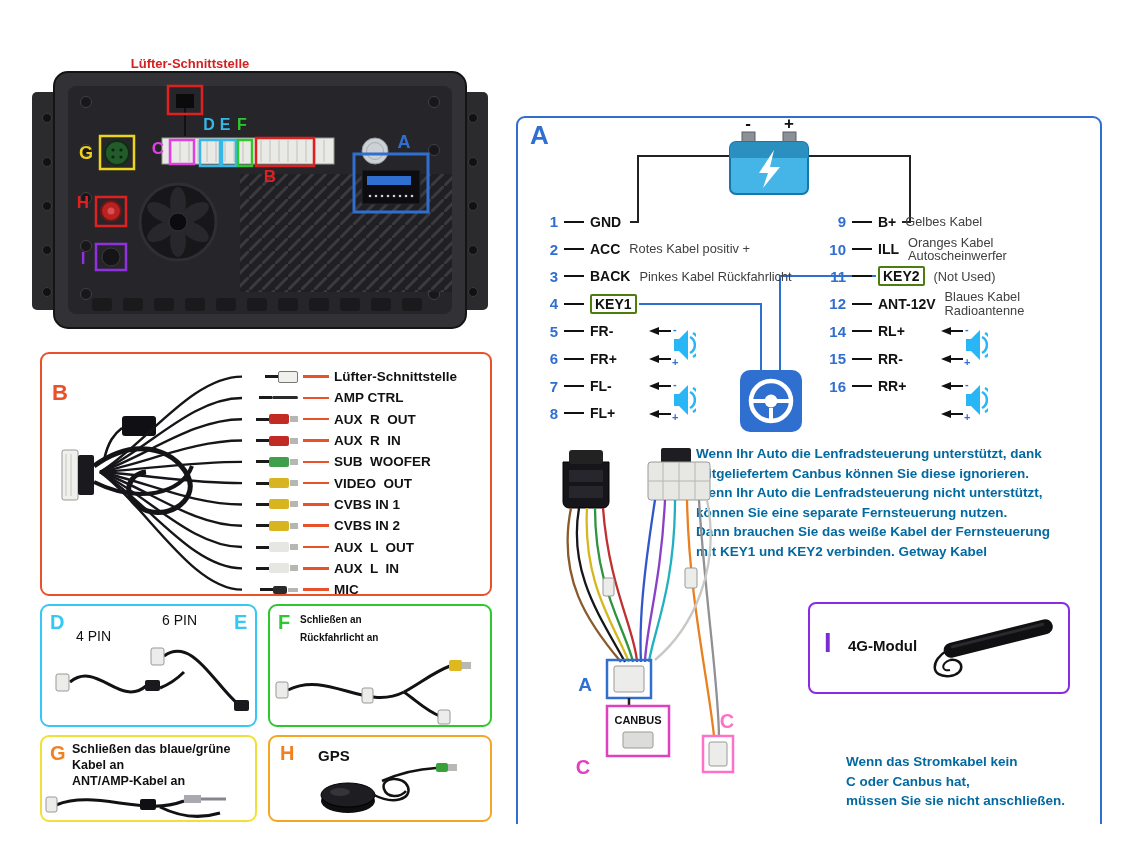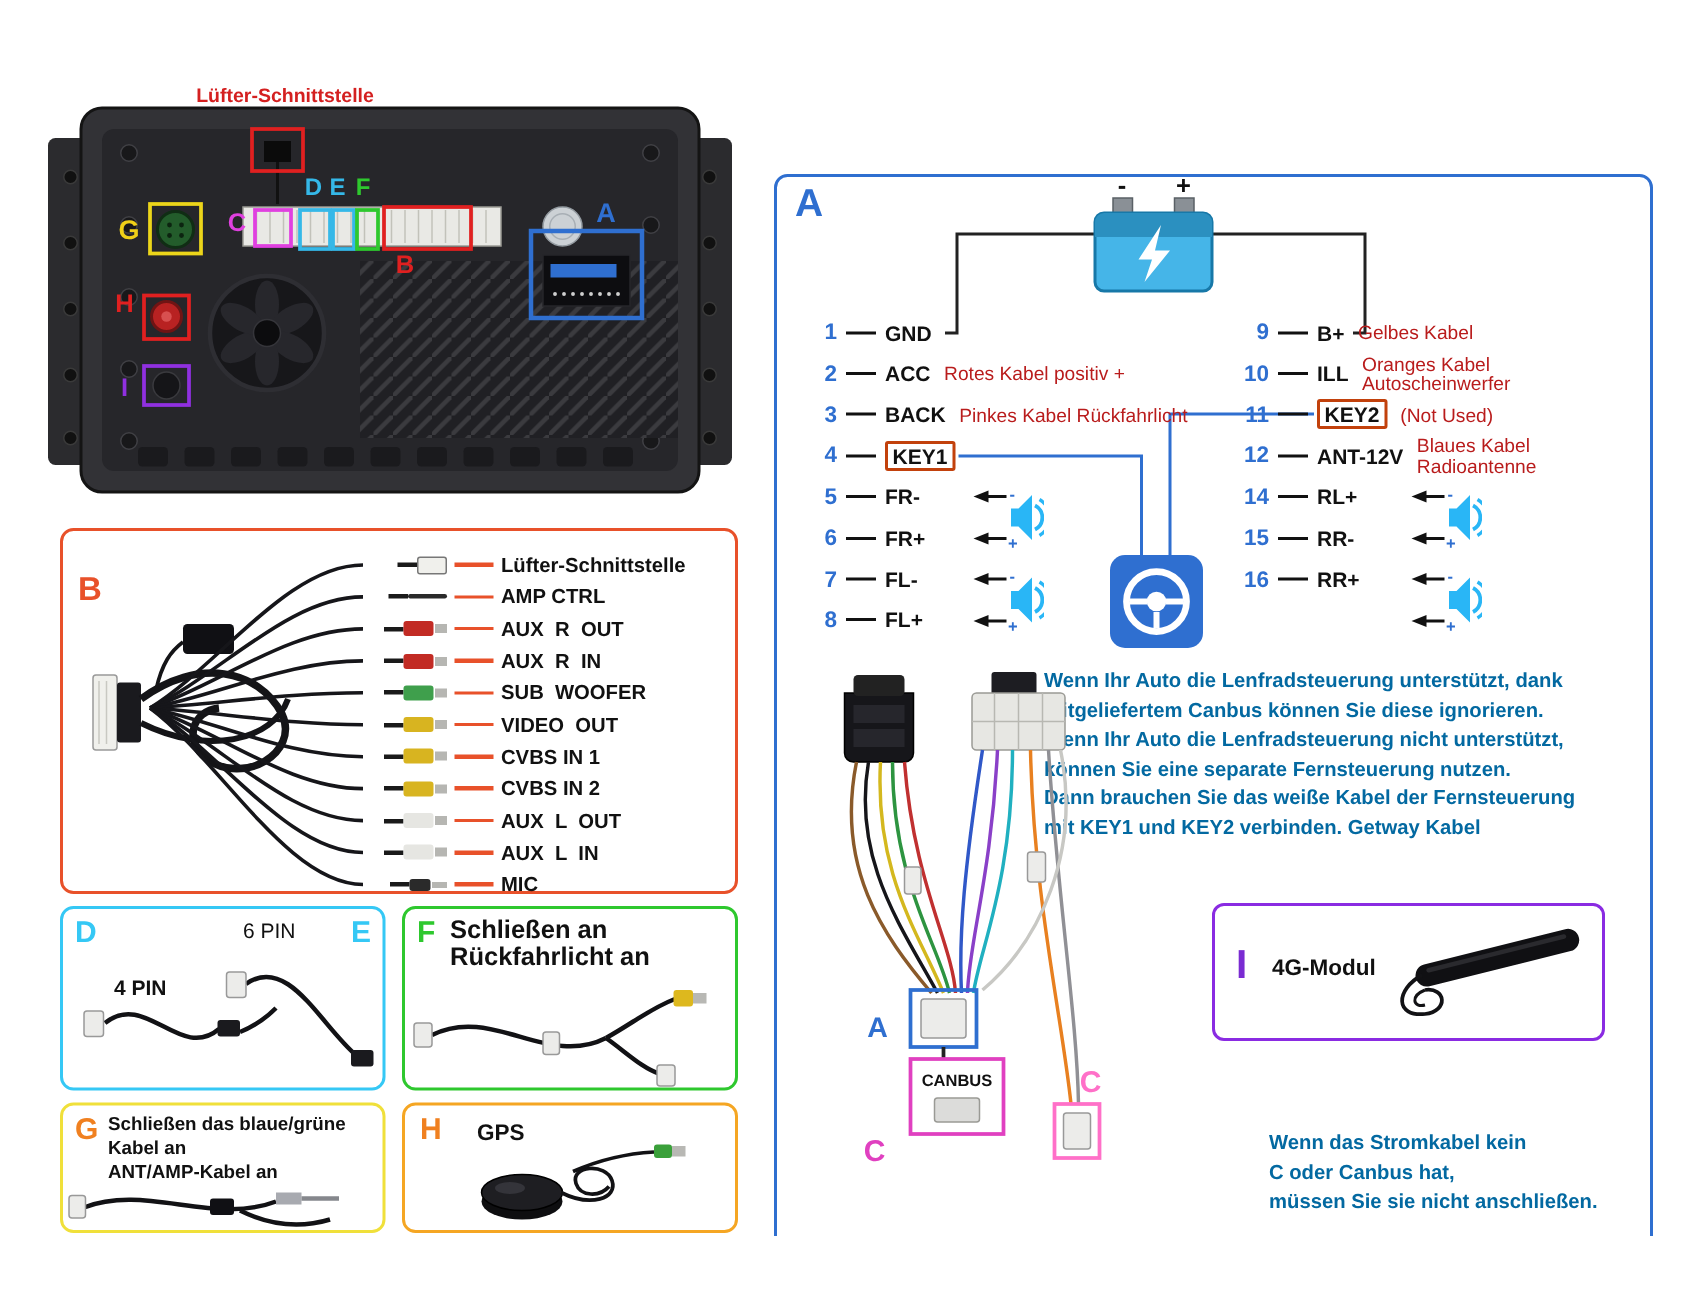--- a/index.html
+++ b/index.html
@@ -13,22 +13,22 @@
   svg{position:absolute;}
   svg text{font-family:"Liberation Sans",sans-serif;}
   
   #left-pins{position:absolute;left:14px;top:90px;z-index:3;}
   #right-pins{position:absolute;left:300px;top:90px;z-index:3;}
   .pin-row{display:flex;align-items:center;height:27.4px;}
   .pin-num{width:26px;text-align:right;color:#2f6fd0;font-weight:bold;font-size:15px;flex:none;}
   #right-pins .pin-num{width:28px;}
   .pin-tick{width:20px;height:2px;background:#111;margin:0 6px;flex:none;}
   .pin-label{font-weight:bold;font-size:14px;color:#111;white-space:nowrap;}
-  .pin-label.boxed{border:2px solid #c2410c;padding:0 3px;border-radius:2px;}
-  .pin-desc{font-size:12.8px;font-weight:normal;color:#b91c1c;margin-left:9px;white-space:pre;line-height:13.5px;}
+  .pin-label.boxed{border:2px solid #4d7c0f;padding:0 3px;border-radius:2px;}
+  .pin-desc{font-size:12.8px;font-weight:normal;color:#404040;margin-left:9px;white-space:pre;line-height:13.5px;}
   .speaker{position:absolute;width:52px;height:44px;}
   
   #b-rows{position:absolute;left:200px;top:12px;width:250px;z-index:2;}
   .b-row{display:flex;align-items:center;height:21.3px;}
   .b-conn{width:56px;display:flex;align-items:center;justify-content:flex-end;flex:none;}
   .b-stub{width:13px;height:3px;background:#1a1a1a;flex:none;}
   .b-body{width:20px;height:10px;border-radius:2px;flex:none;}
   .b-tip{width:8px;height:6px;background:#b6b6b2;margin-left:1px;flex:none;}
   .b-leader{width:26px;height:2.5px;background:#e8512a;margin:0 5px;flex:none;}
   .b-label{font-weight:bold;font-size:13.5px;color:#111;white-space:pre;}
@@ -294,38 +294,38 @@
           </span>
           <span class="b-leader"></span>
           <span class="b-label">MIC</span>
         </div>
       </div>
   </div>
 
   <div class="sec" style="left:40px;top:604px;width:217px;height:123px;border:2.5px solid #35c8f5;">
     <span class="big-letter" style="left:8px;top:6px;color:#35c8f5;font-size:20px;">D</span>
     <span class="big-letter" style="left:192px;top:6px;color:#35c8f5;font-size:20px;">E</span>
-    <span class="abs" style="left:34px;top:44px;font-weight:bold;font-size:14px;color:#111;">4 PIN</span>
+    <span class="abs" style="left:34px;top:22px;font-weight:normal;font-size:14px;color:#111;">4 PIN</span>
     <span class="abs" style="left:120px;top:6px;font-weight:normal;font-size:14px;color:#111;">6 PIN</span>
     <svg style="left:0;top:0;width:217px;height:123px" viewBox="0 0 217 123">
       <g fill="none" stroke="#121215" stroke-width="3">
         <path d="M28 76 C 55 54,78 102,104 80"></path>
         <path d="M118 82 C 128 78,136 72,142 66"></path>
         <path d="M122 50 C 150 30,172 78,196 98"></path>
       </g>
       <rect x="14" y="68" width="13" height="17" rx="2" fill="#ececea" stroke="#999"></rect>
       <rect x="103" y="74" width="15" height="11" rx="2" fill="#1a1a1e"></rect>
       <rect x="109" y="42" width="13" height="17" rx="2" fill="#ececea" stroke="#999"></rect>
       <rect x="192" y="94" width="15" height="11" rx="2" fill="#1a1a1e"></rect>
     </svg>
   </div>
 
   <div class="sec" style="left:268px;top:604px;width:224px;height:123px;border:2.5px solid #2ec82e;">
     <span class="big-letter" style="left:8px;top:6px;color:#2ec82e;font-size:20px;">F</span>
-    <div class="note" style="left:30px;top:5px;font-size:17px;line-height:18px;color:#111;">Schließen an
+    <div class="note" style="left:30px;top:5px;font-size:10px;line-height:18px;color:#111;">Schließen an
 Rückfahrlicht an</div>
     <svg style="left:0;top:0;width:224px;height:123px" viewBox="0 0 224 123">
       <g fill="none" stroke="#121215" stroke-width="3">
         <path d="M18 84 C 58 64,95 106,134 86"></path>
         <path d="M134 86 C 152 76,164 66,180 60"></path>
         <path d="M134 86 C 148 96,158 106,170 110"></path>
       </g>
       <rect x="6" y="76" width="12" height="16" rx="2" fill="#ececea" stroke="#999"></rect>
       <rect x="92" y="82" width="11" height="15" rx="2" fill="#ececea" stroke="#999"></rect>
       <rect x="179" y="54" width="13" height="11" rx="2" fill="#ddb81e"></rect>

